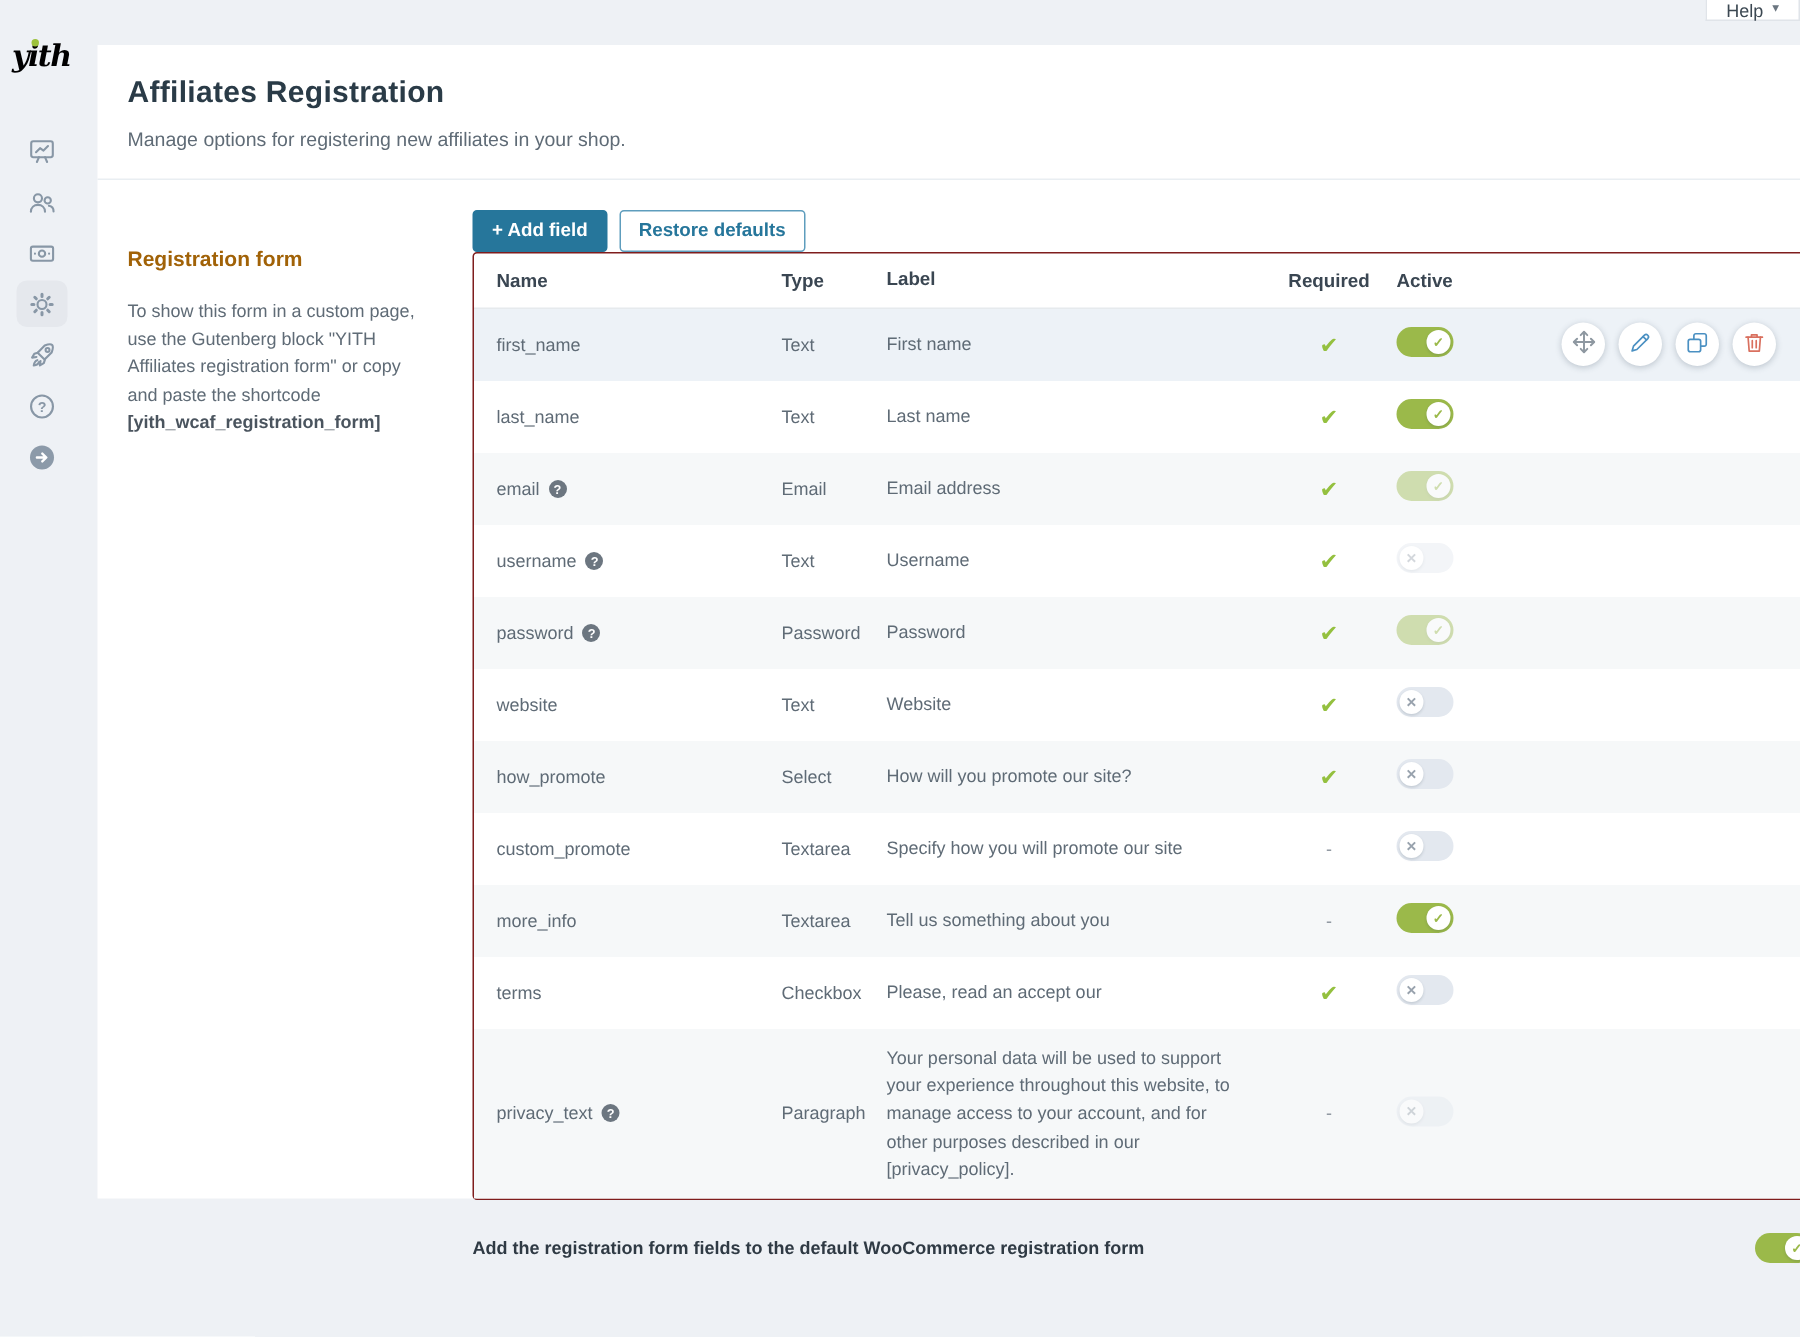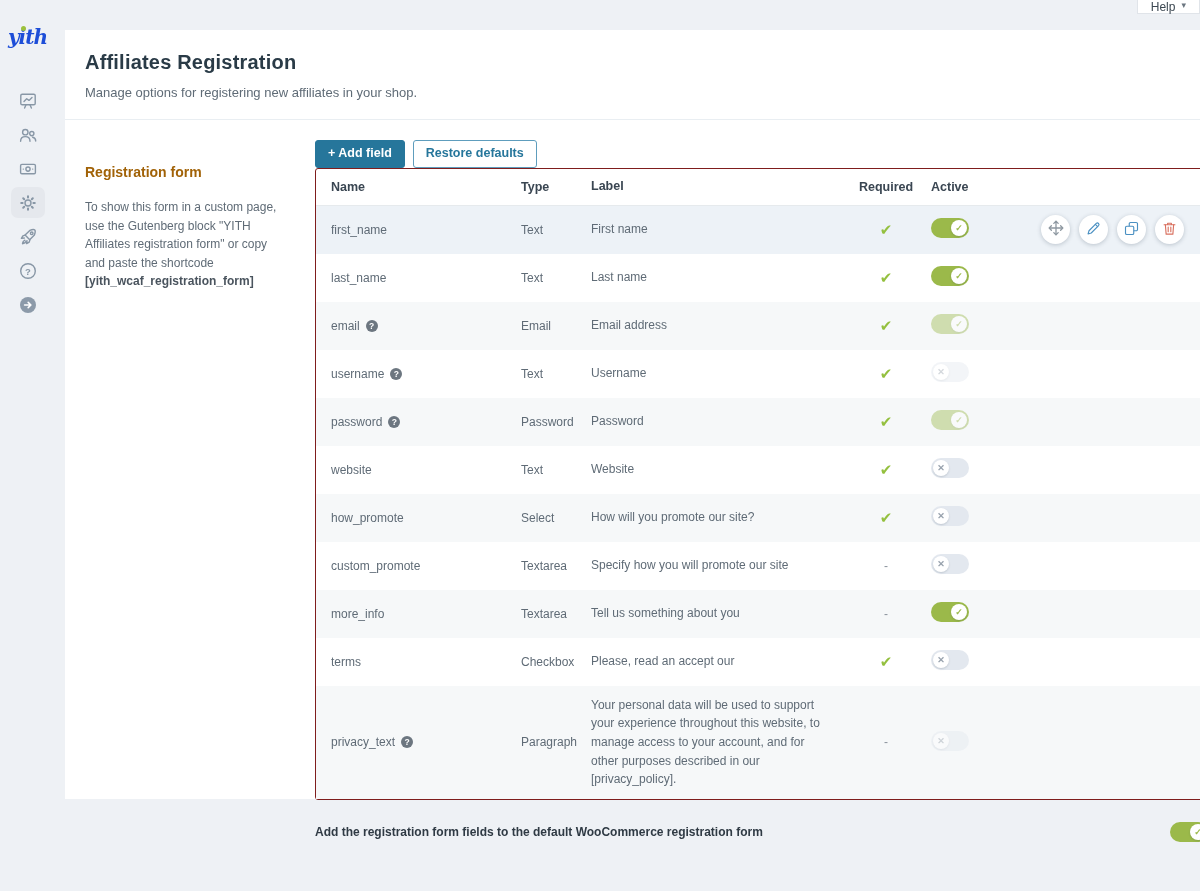--- a/index.html
+++ b/index.html
@@ -20,21 +20,21 @@
     display:flex; gap:6px; cursor:pointer;
   }
   .help-btn .caret { font-size:9px; color:#6b7680; }
   
   .sidebar {
     position:absolute; left:0; top:0; width:55px; height:891px;
     background:#eef1f5; display:flex; flex-direction:column; align-items:center; z-index:2;
   }
   .logo {
     margin-top:27px; font-family:"DejaVu Serif", serif; font-style:italic; font-weight:700;
-    font-size:20px; color:#1d4ed8; letter-spacing:-1px; position:relative; line-height:1;
+    font-size:20px; color:#000000; letter-spacing:-1px; position:relative; line-height:1;
   }
   .logo .idot { position:absolute; top:-1px; left:13px; width:5px; height:5px; border-radius:50%; background:#9cc13c; }
   .nav { margin-top:38px; display:flex; flex-direction:column; align-items:center; gap:3px; }
   .nav-item {
     width:34px; height:31px; display:flex; align-items:center; justify-content:center;
     border-radius:7px; cursor:pointer;
   }
   .nav-item.active { background:#e5e8ed; }
   .nav-item svg { display:block; }
   

